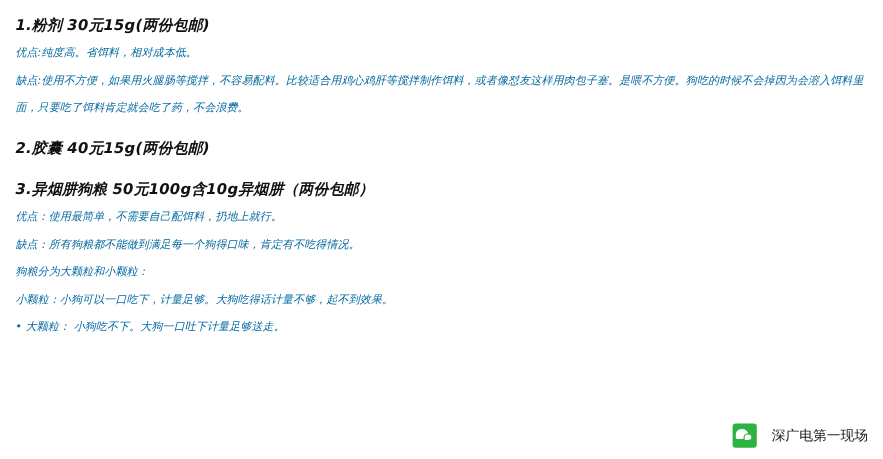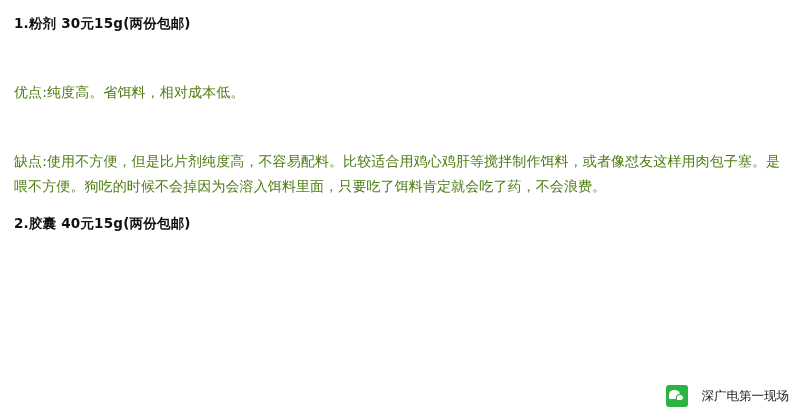--- a/index.html
+++ b/index.html
@@ -17,34 +17,34 @@
   .page {
     position: relative;
     width: 803px;
     height: 417px;
     background: #ffffff;
     box-sizing: border-box;
     padding: 10px 14px 0 14px;
   }
   .section {
     margin-bottom: 2px;
+    font-style: italic;
   }
   .heading {
     font-size: 13.5px;
     font-weight: bold;
     line-height: 26px;
     color: #111111;
     letter-spacing: 0.2px;
   }
   .para {
-    font-size: 14px;
+    font-size: 10px;
     line-height: 25px;
-    color: #4d7c0f;
+    color: #0369a1;
     letter-spacing: 0.1px;
-    margin-top: 44px;
   }
   .spacer {
     height: 9px;
   }
   .footer {
     position: absolute;
     right: 14px;
     bottom: 10px;
     display: flex;
     align-items: center;
@@ -86,31 +86,39 @@
   }
 </style>
 </head>
 <body>
 
 <div class="page">
 
   <div class="section">
     <div class="heading">1.粉剂  30元15g(两份包邮)</div>
     <div class="para">优点:纯度高。省饵料，相对成本低。</div>
-    <div class="para">缺点:使用不方便，但是比片剂纯度高，不容易配料。比较适合用鸡心鸡肝等搅拌制作饵料，或者像怼友这样用肉包子塞。是喂不方便。狗吃的时候不会掉因为会溶入饵料里面，只要吃了饵料肯定就会吃了药，不会浪费。</div>
+    <div class="para">缺点:使用不方便，如果用火腿肠等搅拌，不容易配料。比较适合用鸡心鸡肝等搅拌制作饵料，或者像怼友这样用肉包子塞。是喂不方便。狗吃的时候不会掉因为会溶入饵料里面，只要吃了饵料肯定就会吃了药，不会浪费。</div>
   </div>
 
   <div class="spacer"></div>
 
   <div class="section">
     <div class="heading">2.胶囊  40元15g(两份包邮)</div>
   </div>
 
   <div class="spacer"></div>
 
+  <div class="section">
+    <div class="heading">3.异烟肼狗粮 50元100g含10g异烟肼（两份包邮）</div>
+    <div class="para">优点：使用最简单，不需要自己配饵料，扔地上就行。</div>
+    <div class="para">缺点：所有狗粮都不能做到满足每一个狗得口味，肯定有不吃得情况。</div>
+    <div class="para">狗粮分为大颗粒和小颗粒：</div>
+    <div class="para">小颗粒：小狗可以一口吃下，计量足够。大狗吃得话计量不够，起不到效果。</div>
+    <div class="para">• 大颗粒：  小狗吃不下。大狗一口吐下计量足够送走。</div>
+  </div>
 
   <div class="footer">
     <div class="footer-logo">
       <span class="b1"></span>
       <span class="b2"></span>
     </div>
     <div class="footer-text">深广电第一现场</div>
   </div>
 
 </div>

